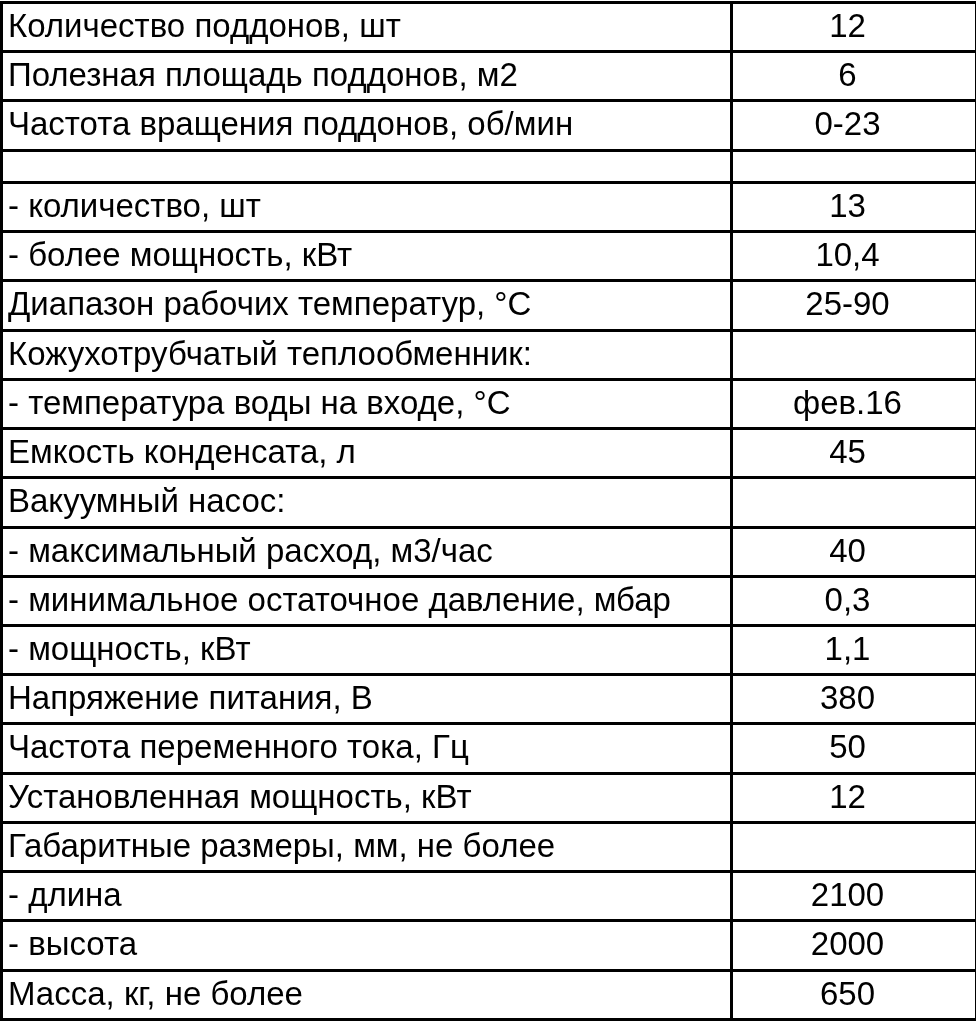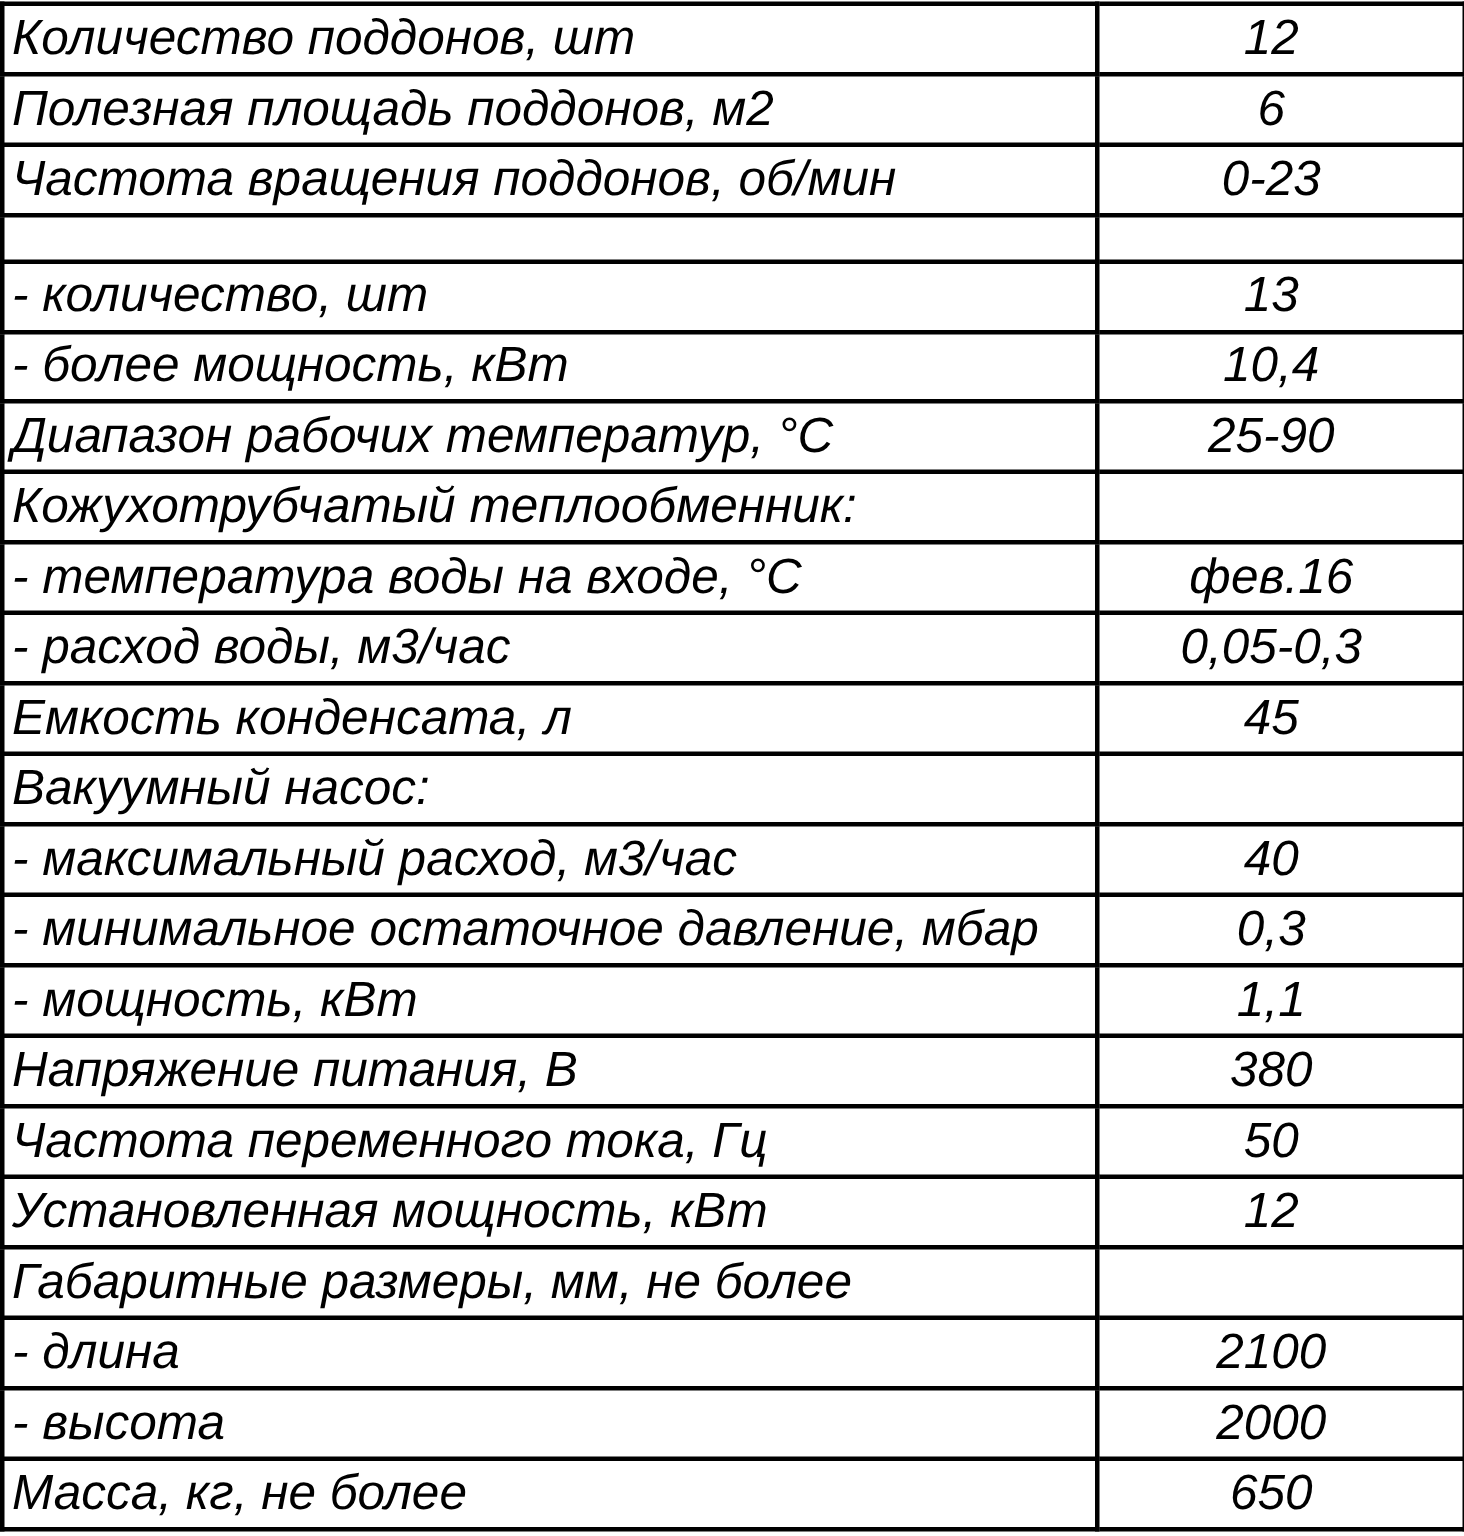--- a/index.html
+++ b/index.html
@@ -33,21 +33,21 @@
     background: #ffffff;
   }
   td.label {
     text-align: left;
     padding: 0 4px 2px 5px;
   }
   td.value {
     text-align: center;
     padding: 0 15px 2px 2px;
   }
-  tr.data-row { height: 41px; font-style: italic; }
+  tr.data-row { height: 41px; }
   tr.spacer-row { height: 27px; }
 </style>
 </head>
 <body>
 
 <table class="spec">
   <colgroup>
     <col class="c-label">
     <col class="c-value">
   </colgroup>
@@ -92,24 +92,20 @@
     <td class="label">Кожухотрубчатый теплообменник:</td>
     <td class="value"></td>
   </tr>
 
 
   <tr class="data-row">
     <td class="label">- температура воды на входе, °С</td>
     <td class="value">фев.16</td>
   </tr>
 
-  <tr class="data-row">
-    <td class="label">- расход воды, м3/час</td>
-    <td class="value">0,05-0,3</td>
-  </tr>
 
   <tr class="data-row">
     <td class="label">Емкость конденсата, л</td>
     <td class="value">45</td>
   </tr>
 
   <tr class="data-row">
     <td class="label">Вакуумный насос:</td>
     <td class="value"></td>
   </tr>

